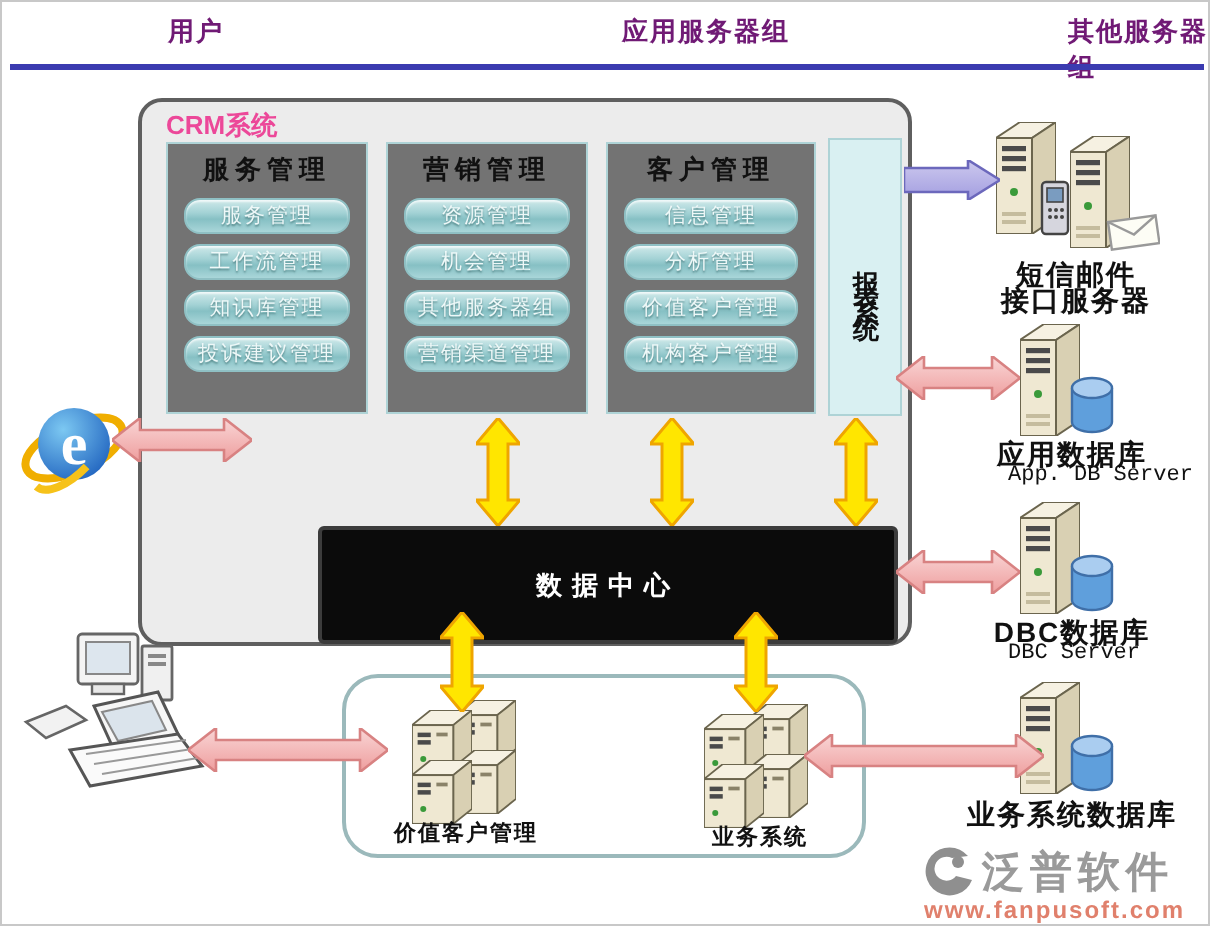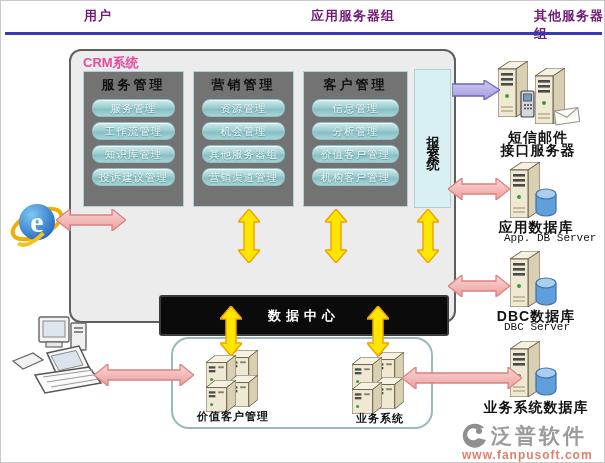--- a/index.html
+++ b/index.html
@@ -107,21 +107,21 @@
     <div class="mod-btn">信息管理</div>
     <div class="mod-btn">分析管理</div>
     <div class="mod-btn">价值客户管理</div>
     <div class="mod-btn">机构客户管理</div>
   </div>
 
   <div class="abs report-box" style="left:413px;top:68px;width:37px;height:139px;">
     <div class="report-text">报表系统</div>
   </div>
 
-  <div class="abs dc" style="left:158px;top:262px;width:290px;height:41px;margin-top:32px;">
+  <div class="abs dc" style="left:158px;top:262px;width:290px;height:59px;">
     <div class="dc-text">数据中心</div>
   </div>
 
   <div class="abs bottom-box" style="left:170px;top:336px;width:262px;height:92px;"></div>
 
   <svg class="abs" style="left:203px;top:349px;z-index:3;" width="58" height="62">
     <use href="#box3d" x="24" y="0" width="30" height="32"></use>
     <use href="#box3d" x="2" y="5" width="30" height="32"></use>
     <use href="#box3d" x="24" y="25" width="30" height="32"></use>
     <use href="#box3d" x="2" y="30" width="30" height="32"></use>

